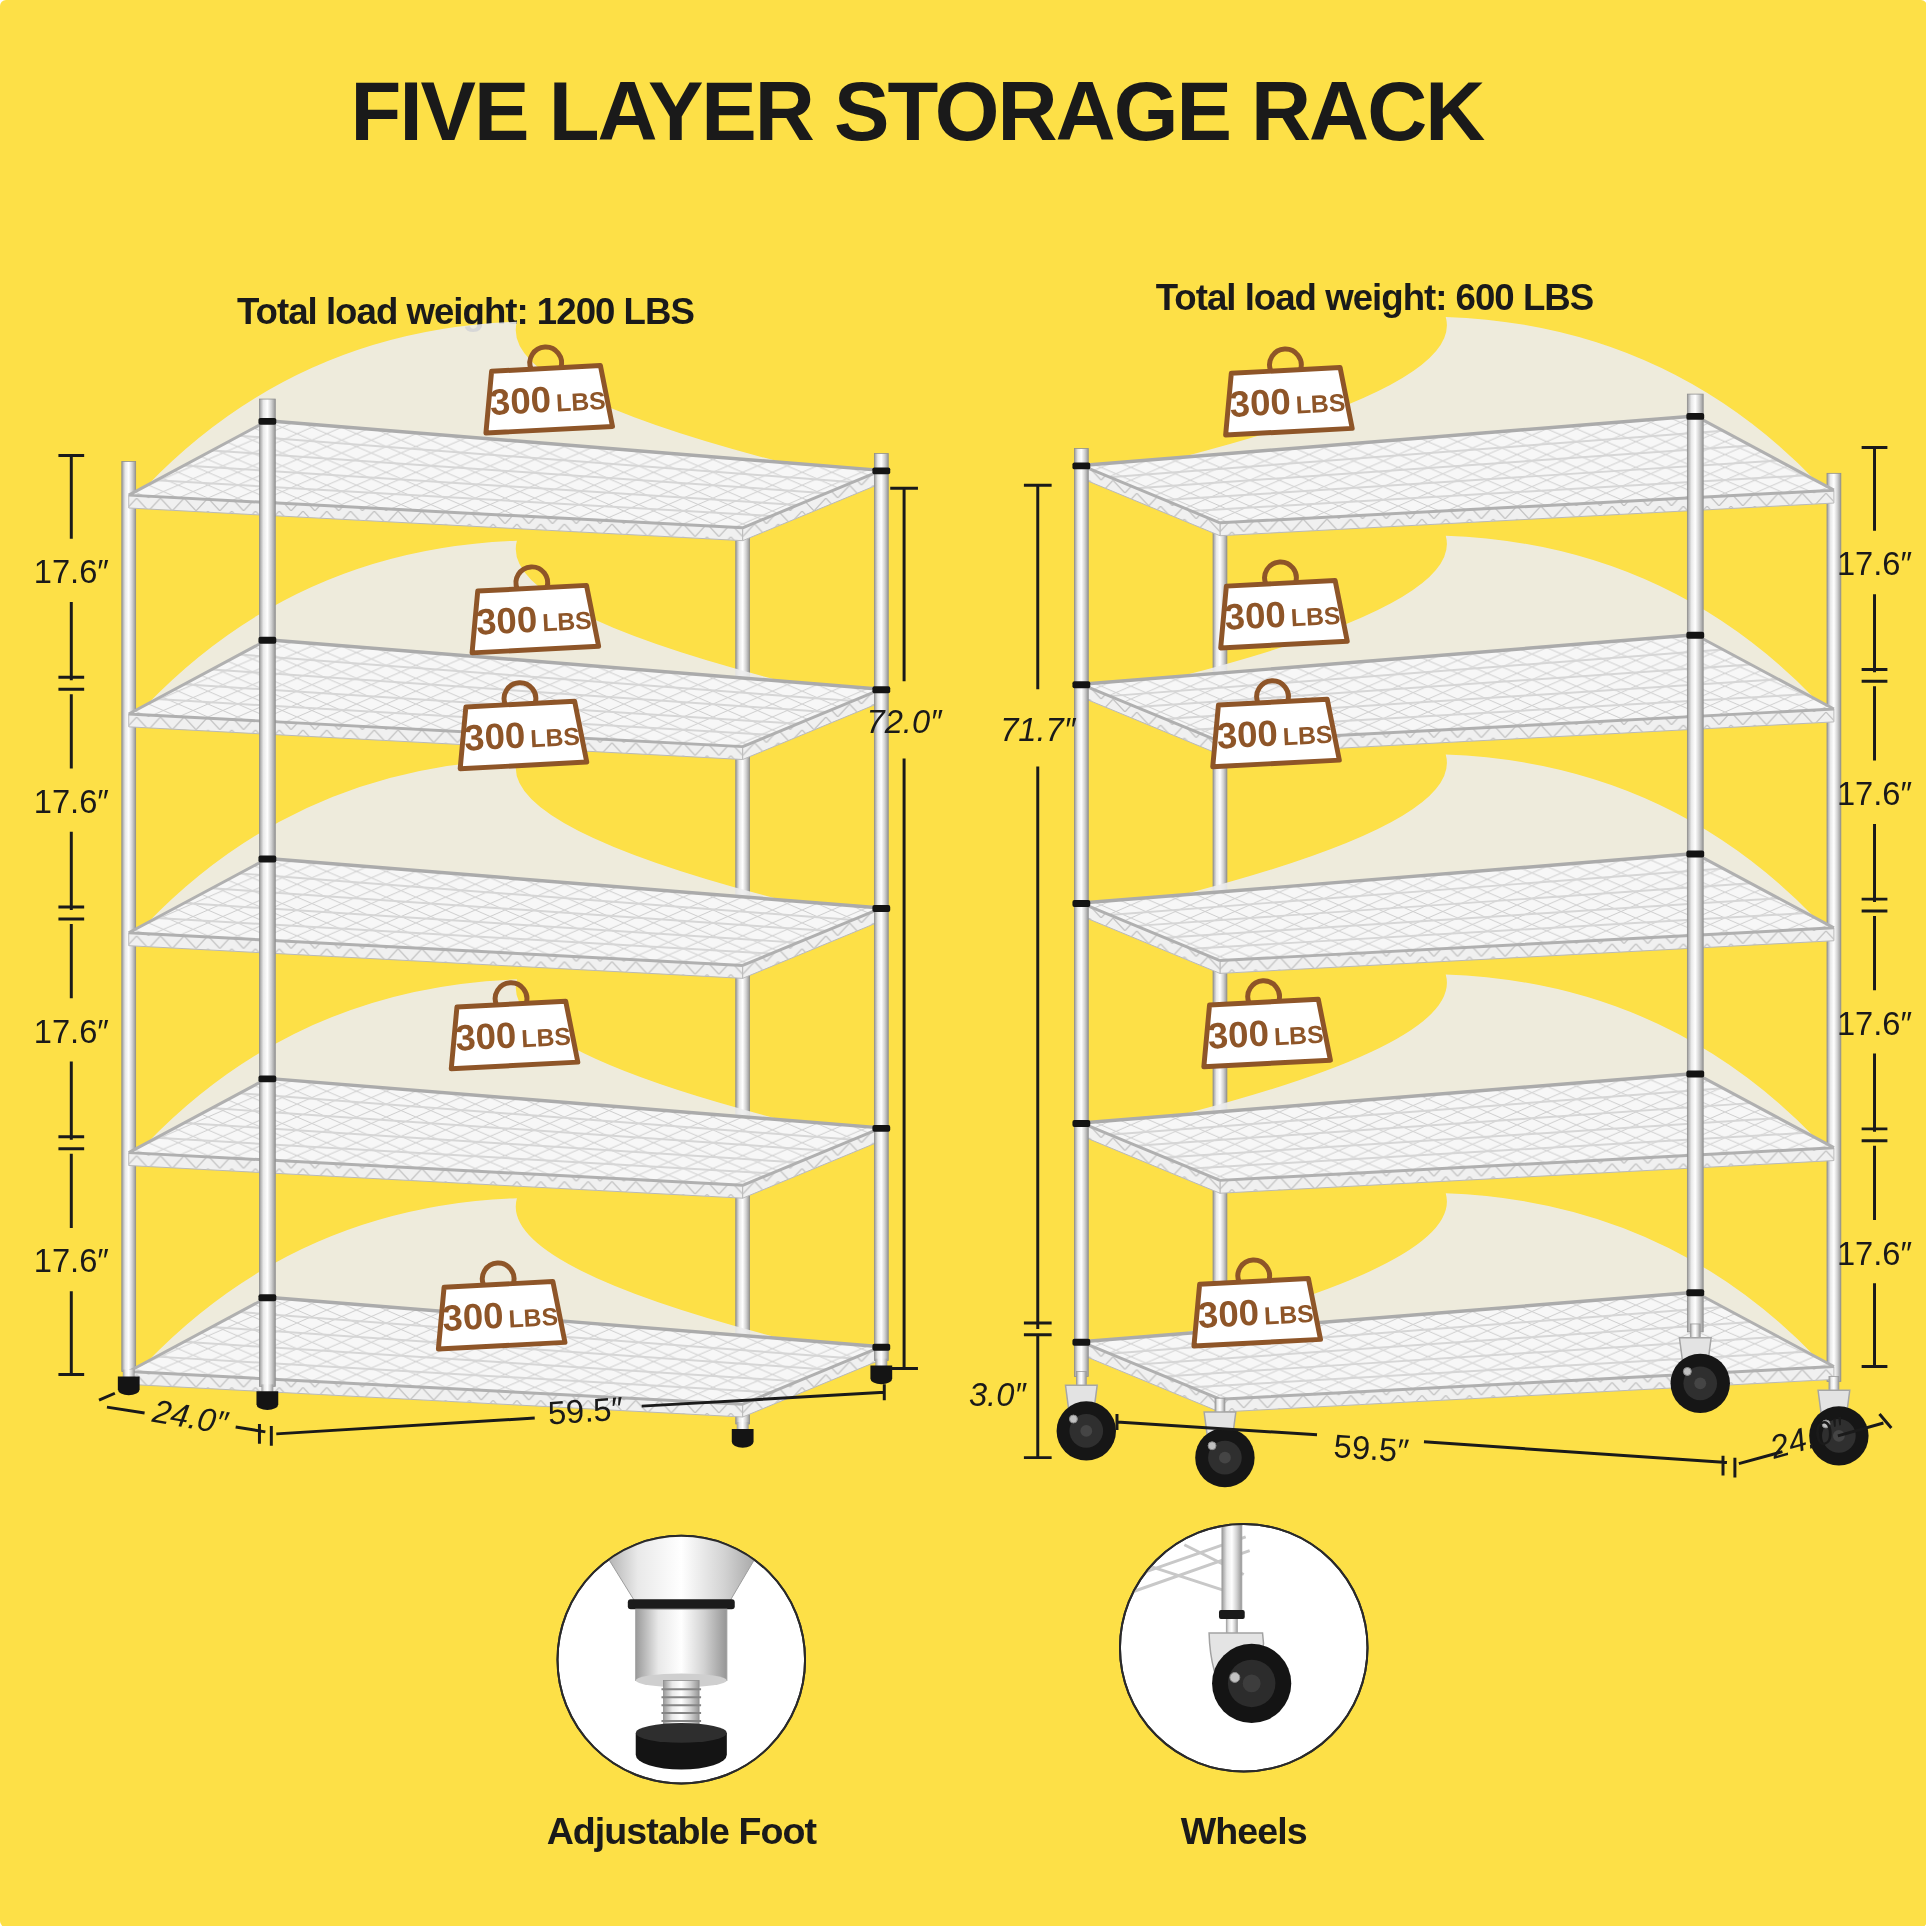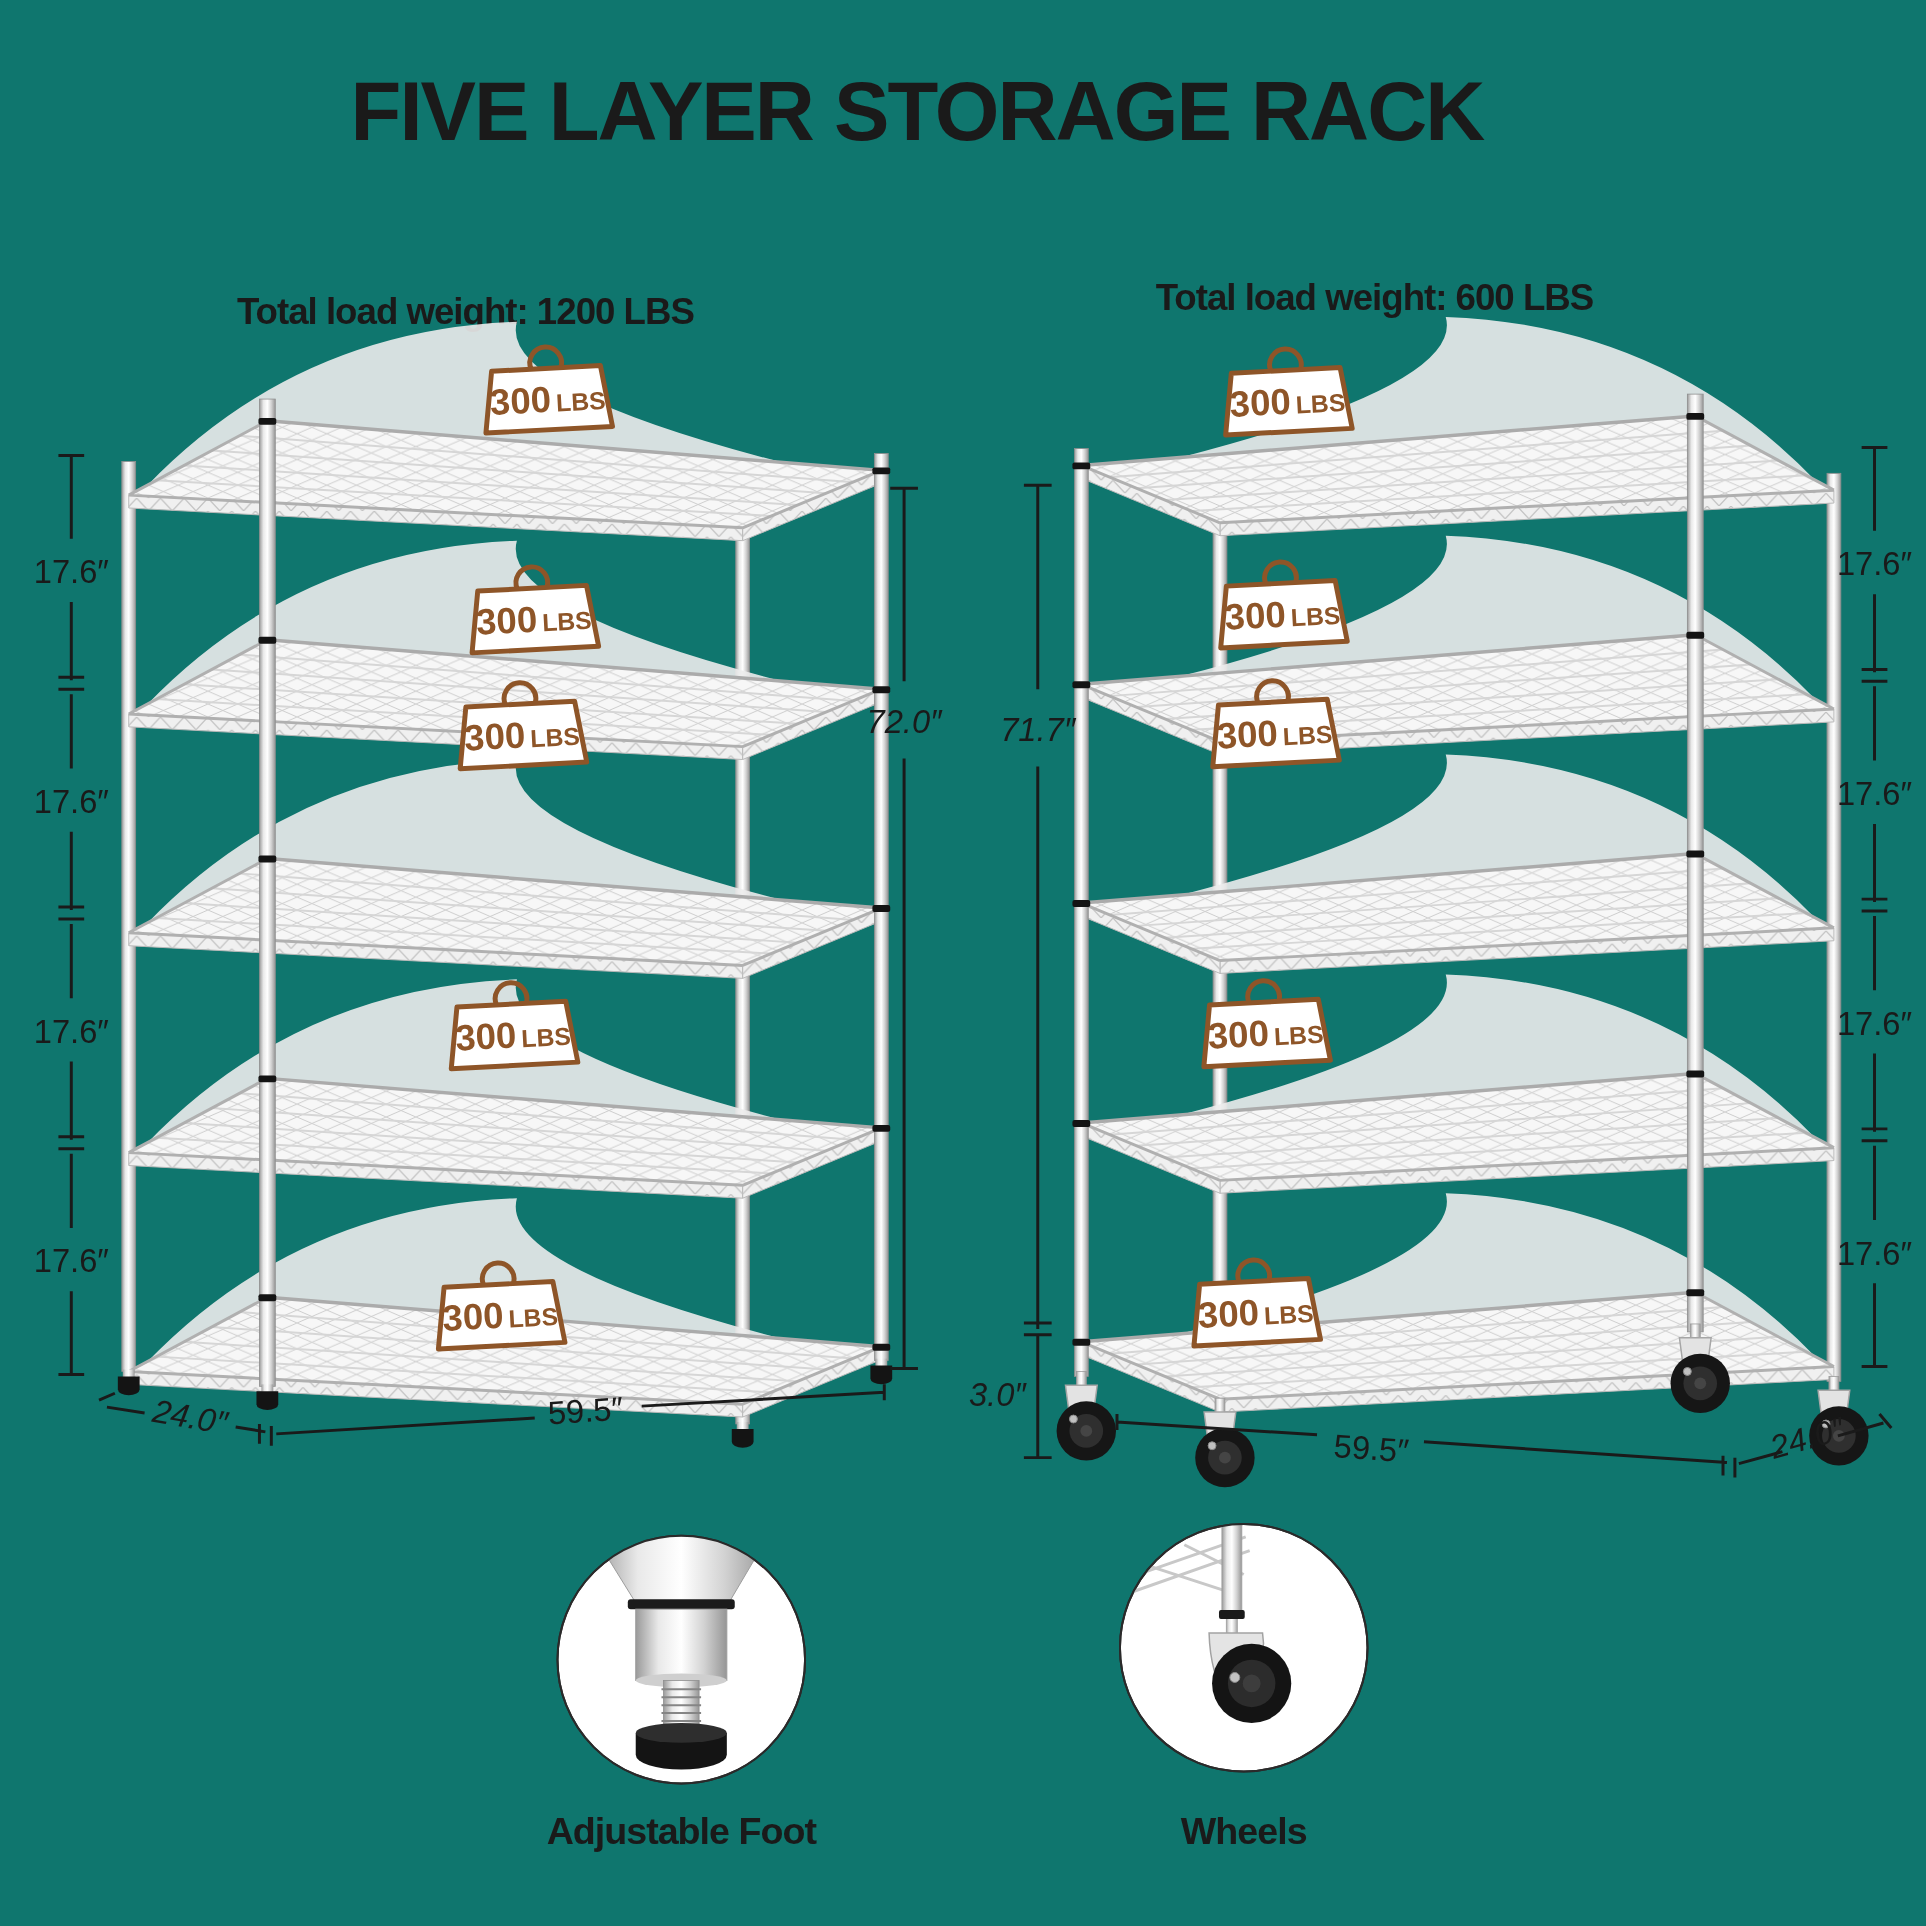--- a/index.html
+++ b/index.html
@@ -1,16 +1,16 @@
 <!DOCTYPE html>
 <html style="--badge-brown: #8e5528; --line: #1a1a1a; --swoosh: #ececec; --mesh: #cdcdcd; --chrome-light: #f2f2f2; --chrome-dark: #9a9a9a; --wheel-black: #161616;"><head>
 <meta charset="utf-8">
 <style>
   html,body{margin:0;padding:0;background:#ffffff;}
-  .stage{position:relative;width:1927px;height:1927px;background:#0f766e;overflow:hidden;}
+  .stage{position:relative;width:1927px;height:1927px;background:#fde047;overflow:hidden;border-radius:6px;}
   svg{display:block;width:100%;height:100%;}
   svg text{font-family:"Liberation Sans", sans-serif;fill:var(--line,#1a1a1a);}
   .title-text{font-size:84px;font-weight:bold;letter-spacing:-2px;}
   .load-label{font-size:37px;font-weight:bold;letter-spacing:-1px;}
   .caption-text{font-size:38px;font-weight:bold;letter-spacing:-1px;}
   .dim{stroke:var(--line,#1a1a1a);stroke-width:3;fill:none;}
   .dim-label{font-size:33px;}
   .oblique{font-style:italic;}
   .badge-stroke{stroke:var(--badge-brown,#8e5528);}
   .badge-fill{fill:#ffffff;}

